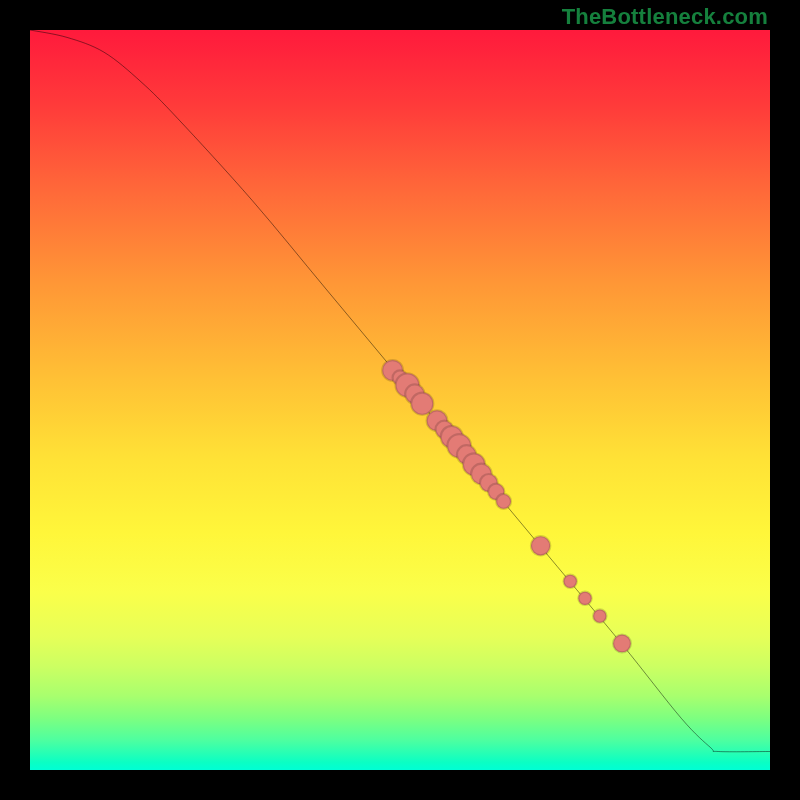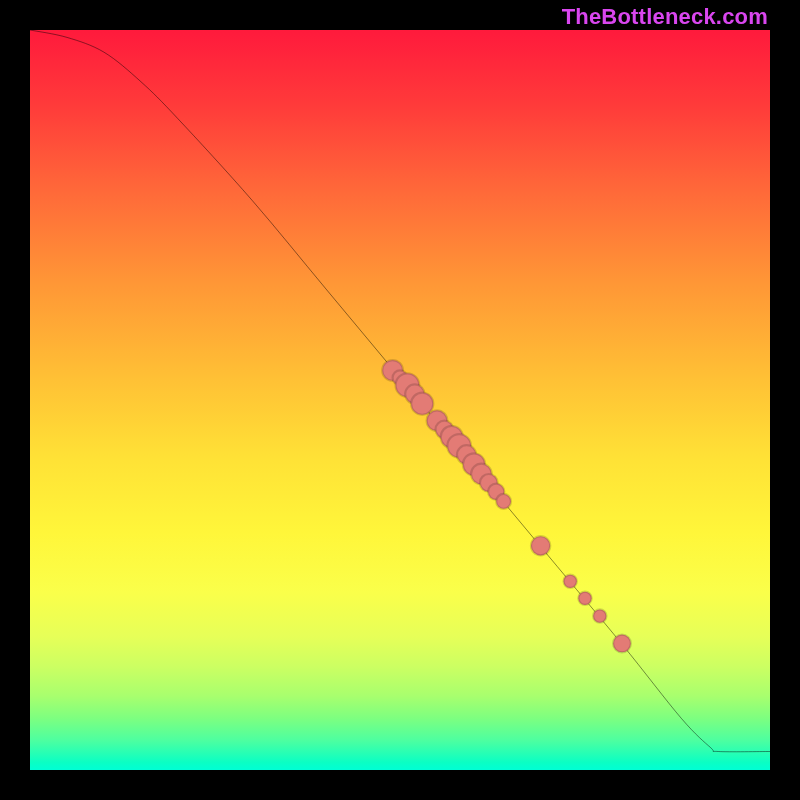--- a/index.html
+++ b/index.html
@@ -34,21 +34,21 @@
       #00ffd5 100%
     );
   }
   .watermark {
     position: absolute;
     top: 4px;
     right: 32px;
     font-family: Arial, Helvetica, sans-serif;
     font-size: 22px;
     font-weight: 600;
-    color: #d946ef;
+    color: #15803d;
     letter-spacing: 0.2px;
   }
   svg.curve {
     position: absolute;
     left: 0; top: 0;
     width: 100%;
     height: 100%;
   }
   .pt {
     fill: #e37b75;

